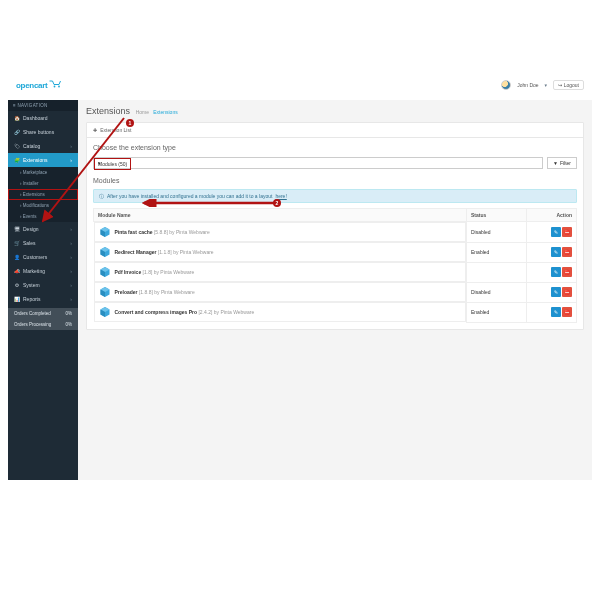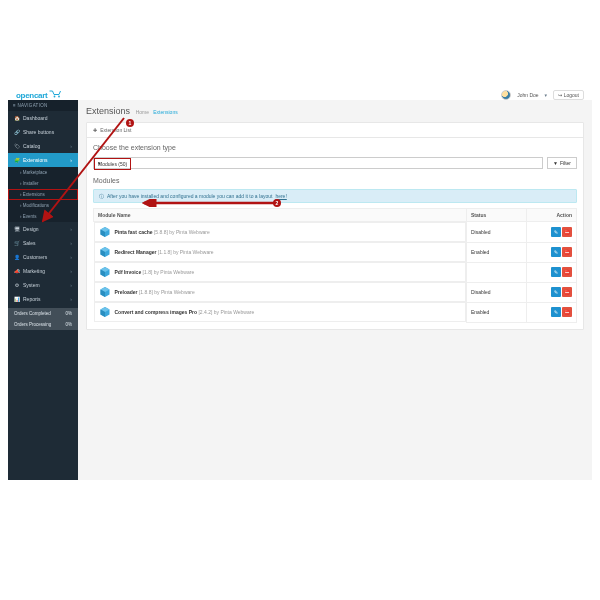--- a/index.html
+++ b/index.html
@@ -1,19 +1,19 @@
 <!DOCTYPE html>
 <html><head>
 <meta charset="utf-8">
 <style>
   * { margin:0; padding:0; box-sizing:border-box; font-family:"Helvetica Neue", Arial, sans-serif; }
   body { background:#fff; font-size:6px; color:#333; }
   .frame { position:relative; width:600px; height:600px; background:#fff; }
   .app { position:absolute; left:8px; top:80px; width:584px; height:400px; background:#f4f4f4; overflow:hidden; }
-  .topbar { height:20px; background:#fff; display:flex; align-items:flex-end; justify-content:space-between; padding:0 8px; }
+  .topbar { height:20px; background:#fff; display:flex; align-items:flex-start; justify-content:space-between; padding:0 8px; }
   .logo { color:#1fa8d8; font-weight:bold; font-size:8px; letter-spacing:-0.3px; display:flex; align-items:center; gap:2px; }
   .logo-icon { display:inline-block; }
   .userarea { display:flex; align-items:center; gap:6px; color:#555; font-size:5px; }
   .avatar { width:10px; height:10px; border-radius:50%; background: radial-gradient(circle at 35% 35%, #ffe0a0 0 40%, #3a7ea5 45% 100%); border:1px solid #ccc; }
   .logout { border:1px solid #ddd; padding:1px 4px; border-radius:2px; background:#fff; }
   .shell { display:flex; height:calc(100% - 20px); }
   .sidebar { width:70px; background:#1e2b36; color:#c7d1d9; display:flex; flex-direction:column; font-size:5px; }
   .nav-header { background:#16212b; padding:3px 5px; font-size:4.5px; color:#8fa2b2; letter-spacing:.3px; }
   .nav-item { padding:4px 6px; display:flex; align-items:center; gap:3px; justify-content:space-between; color:#c7d1d9; cursor:pointer; }
   .nav-item.active { background:#229ac8; color:#fff; }

